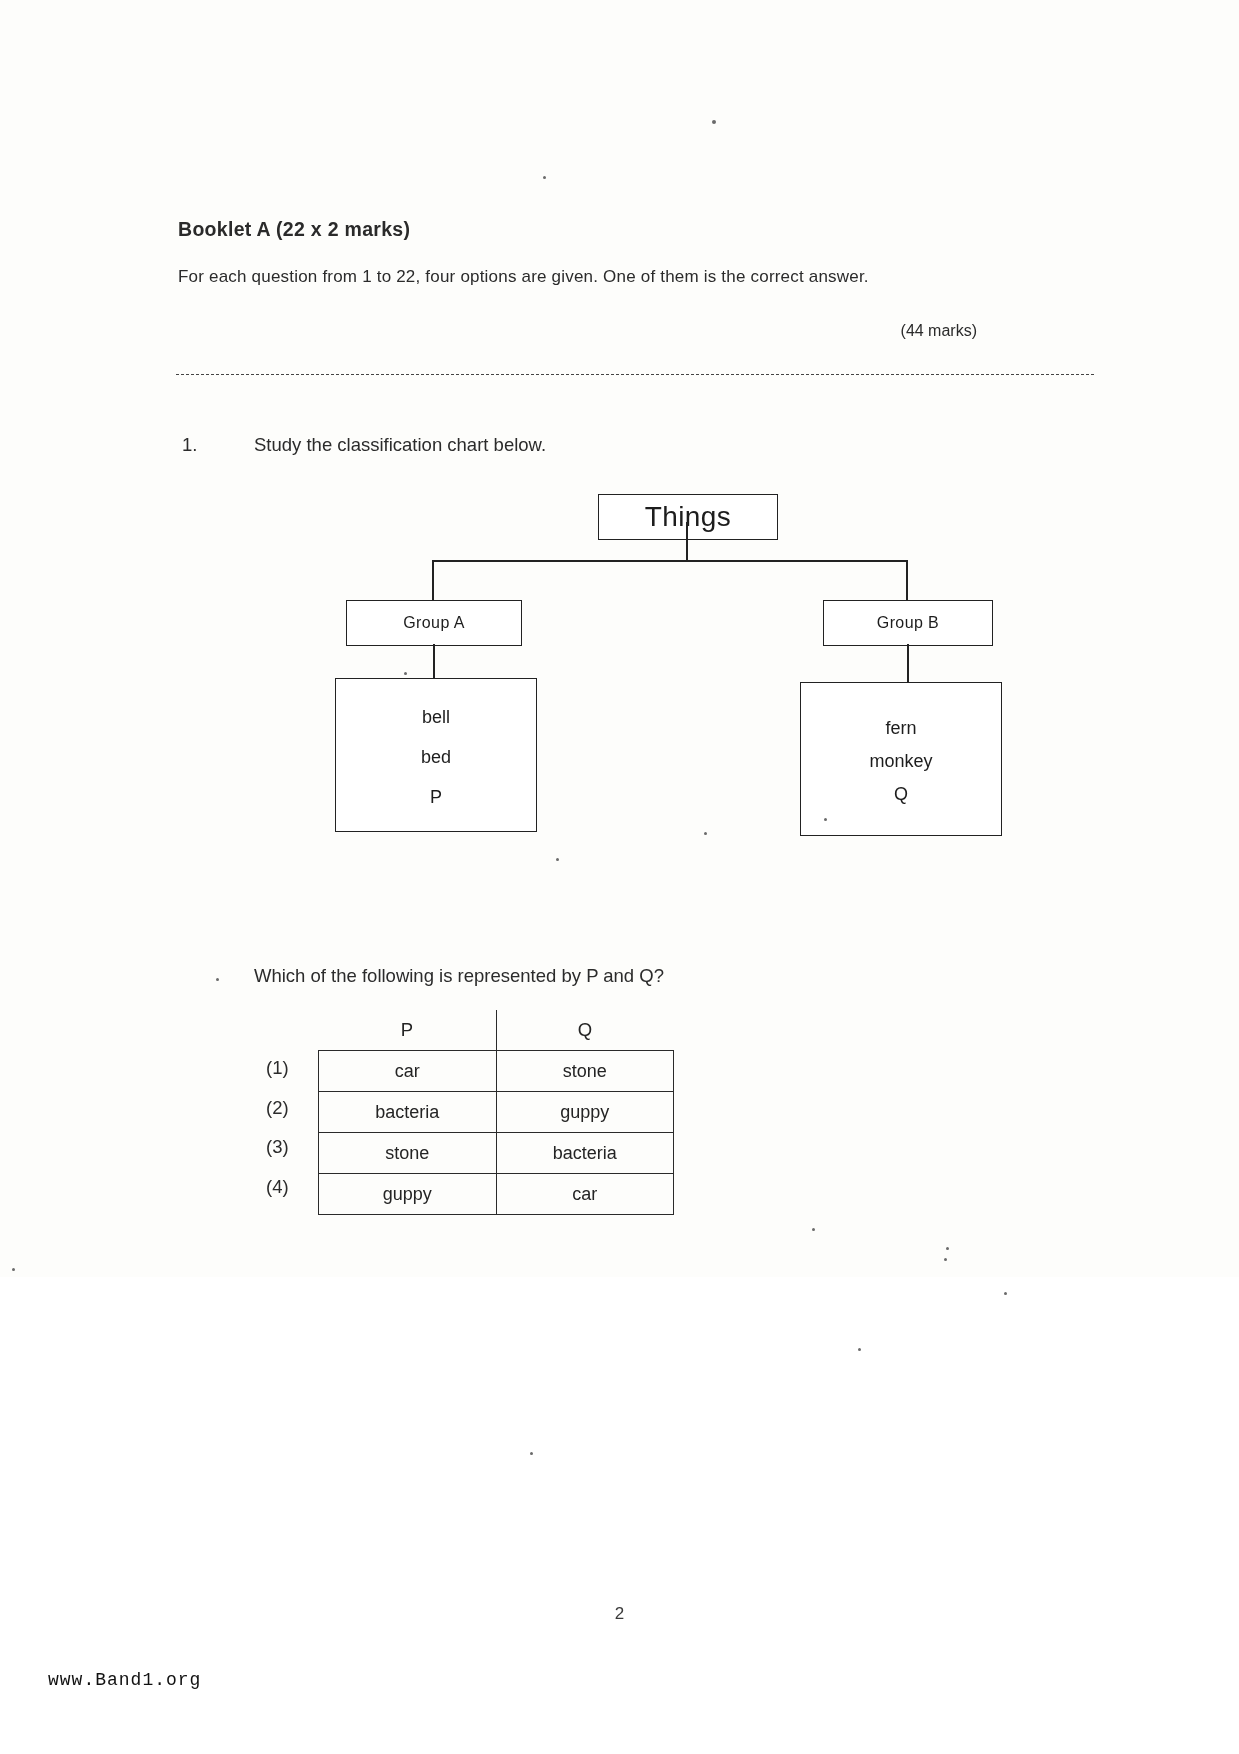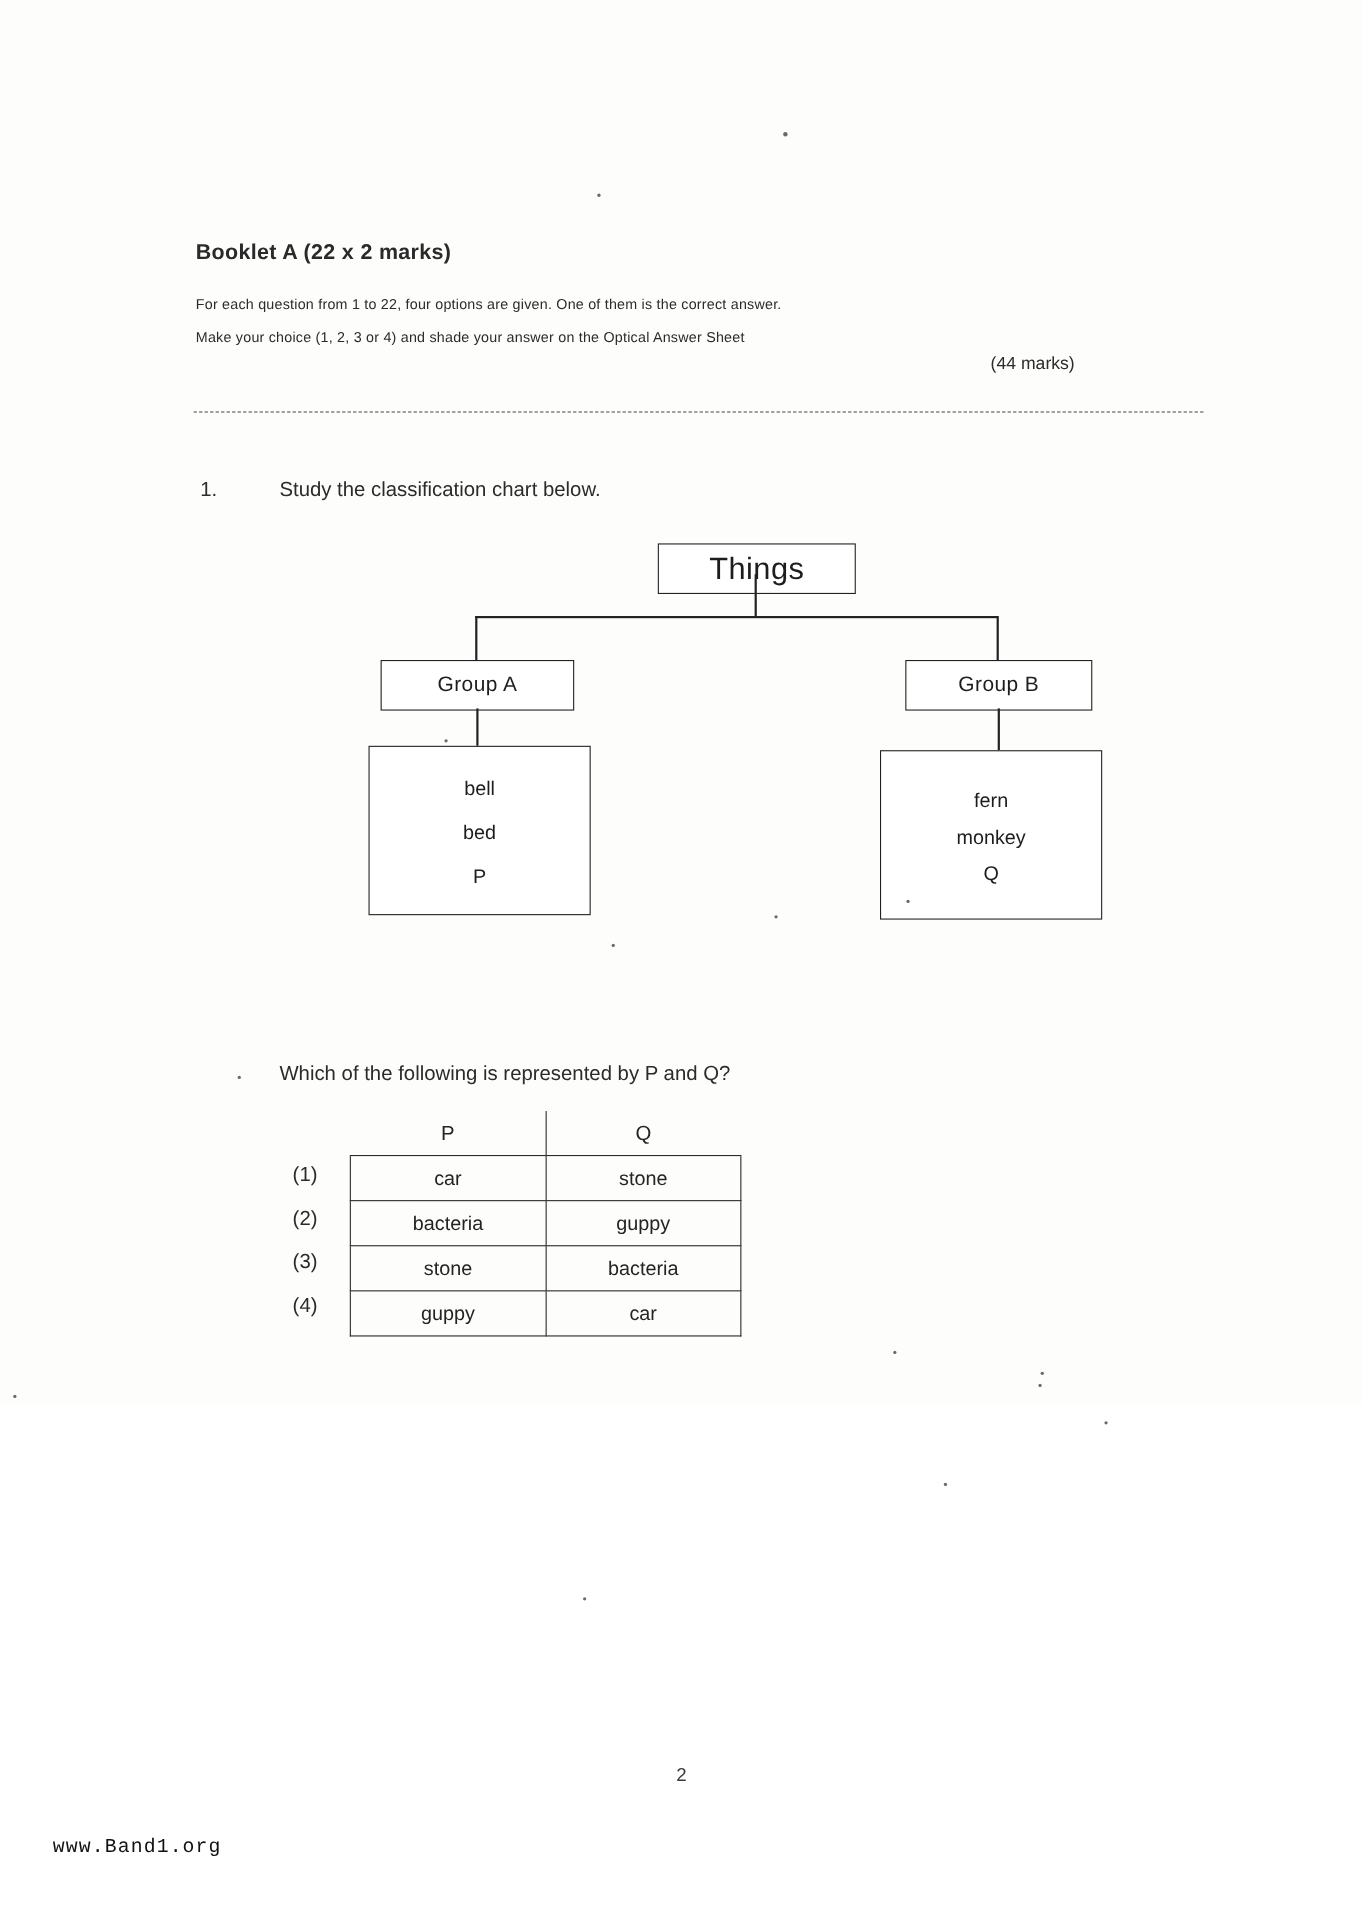--- a/index.html
+++ b/index.html
@@ -32,21 +32,21 @@
     font-size: 19.5px;
     font-weight: bold;
     letter-spacing: 0.3px;
     color: #2a2a2a;
   }
   .instructions {
     position: absolute;
     left: 178px;
     top: 262px;
     width: 810px;
-    font-size: 13px;
+    font-size: 17px;
     line-height: 30px;
     color: #2b2b2b;
     letter-spacing: 0.2px;
   }
   .marks-right {
     position: absolute;
     right: 262px;
     top: 322px;
     font-size: 16px;
     color: #2b2b2b;
@@ -87,21 +87,21 @@
     width: 800px;
     height: 400px;
   }
   .node {
     position: absolute;
     border: 1.7px solid #222;
     background: #fff;
     display: flex;
     align-items: center;
     justify-content: center;
-    font-size: 19px;
+    font-size: 16px;
     color: #1d1d1d;
     letter-spacing: 0.4px;
   }
   .node-things {
     left: 298px;
     top: 24px;
     width: 178px;
     height: 44px;
     font-size: 28px;
   }
@@ -222,21 +222,20 @@
 </style>
 </head>
 <body>
 
 <div class="page">
 
   <div class="booklet-title">Booklet A (22 x 2 marks)</div>
 
   <div class="instructions">
     <div>For each question from 1 to 22, four options are given. One of them is the correct answer.</div>
-    <div>Make your choice (1, 2, 3 or 4) and shade your answer on the Optical Answer Sheet</div>
   </div>
   <div class="marks-right">(44 marks)</div>
 
   <div class="rule dashy"></div>
 
   <div class="q-number">1.</div>
   <div class="q-stem">Study the classification chart below.</div>
 
   <div class="chart">
     <div class="node node-things">Things</div>

